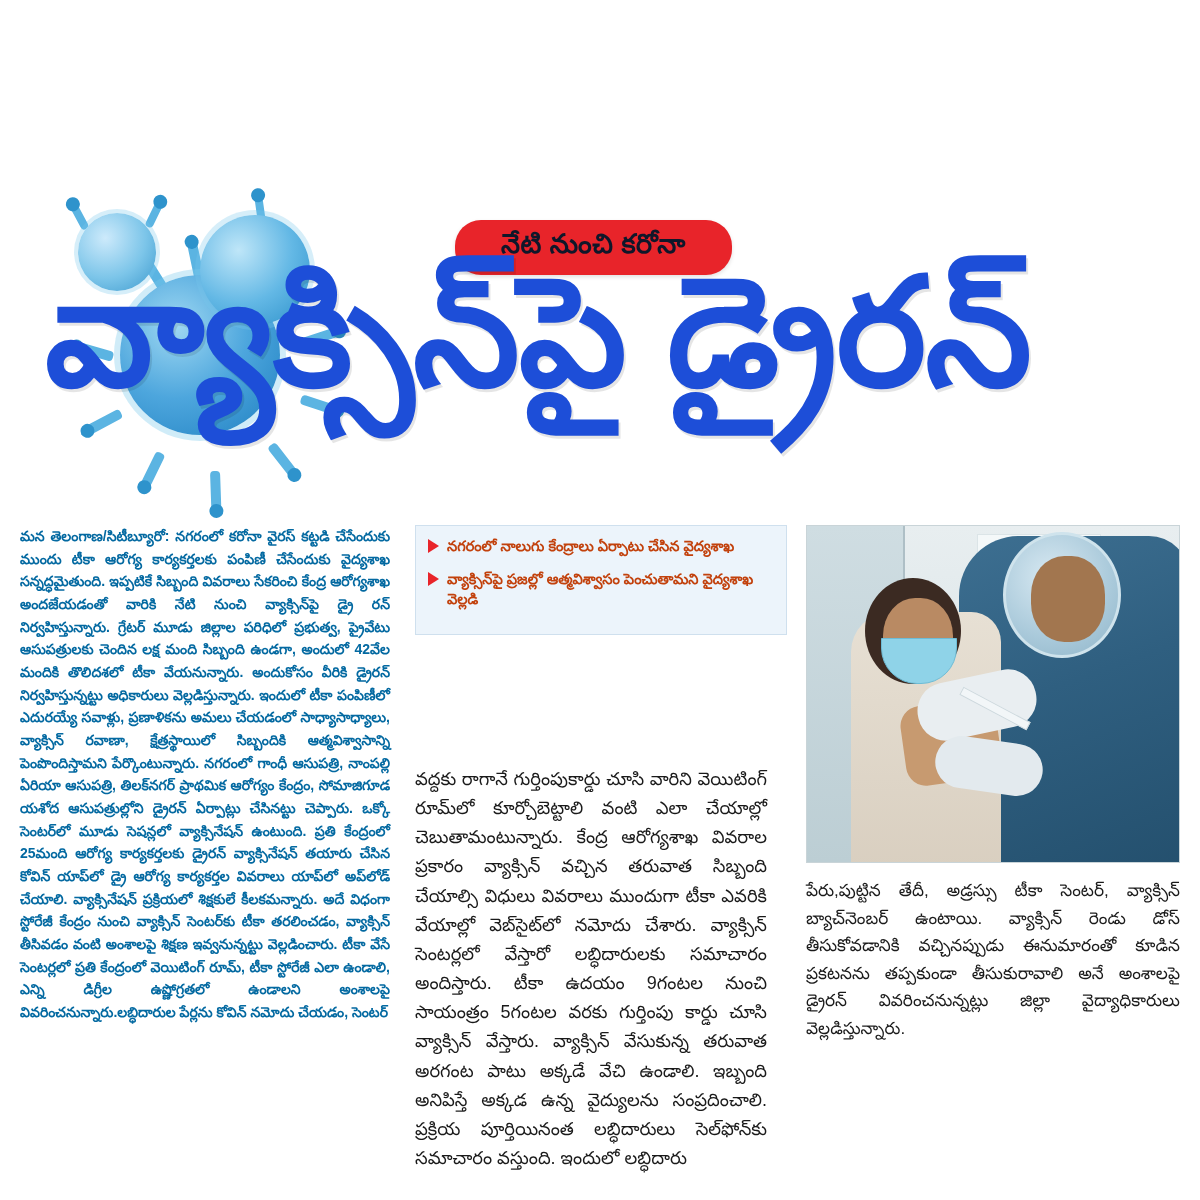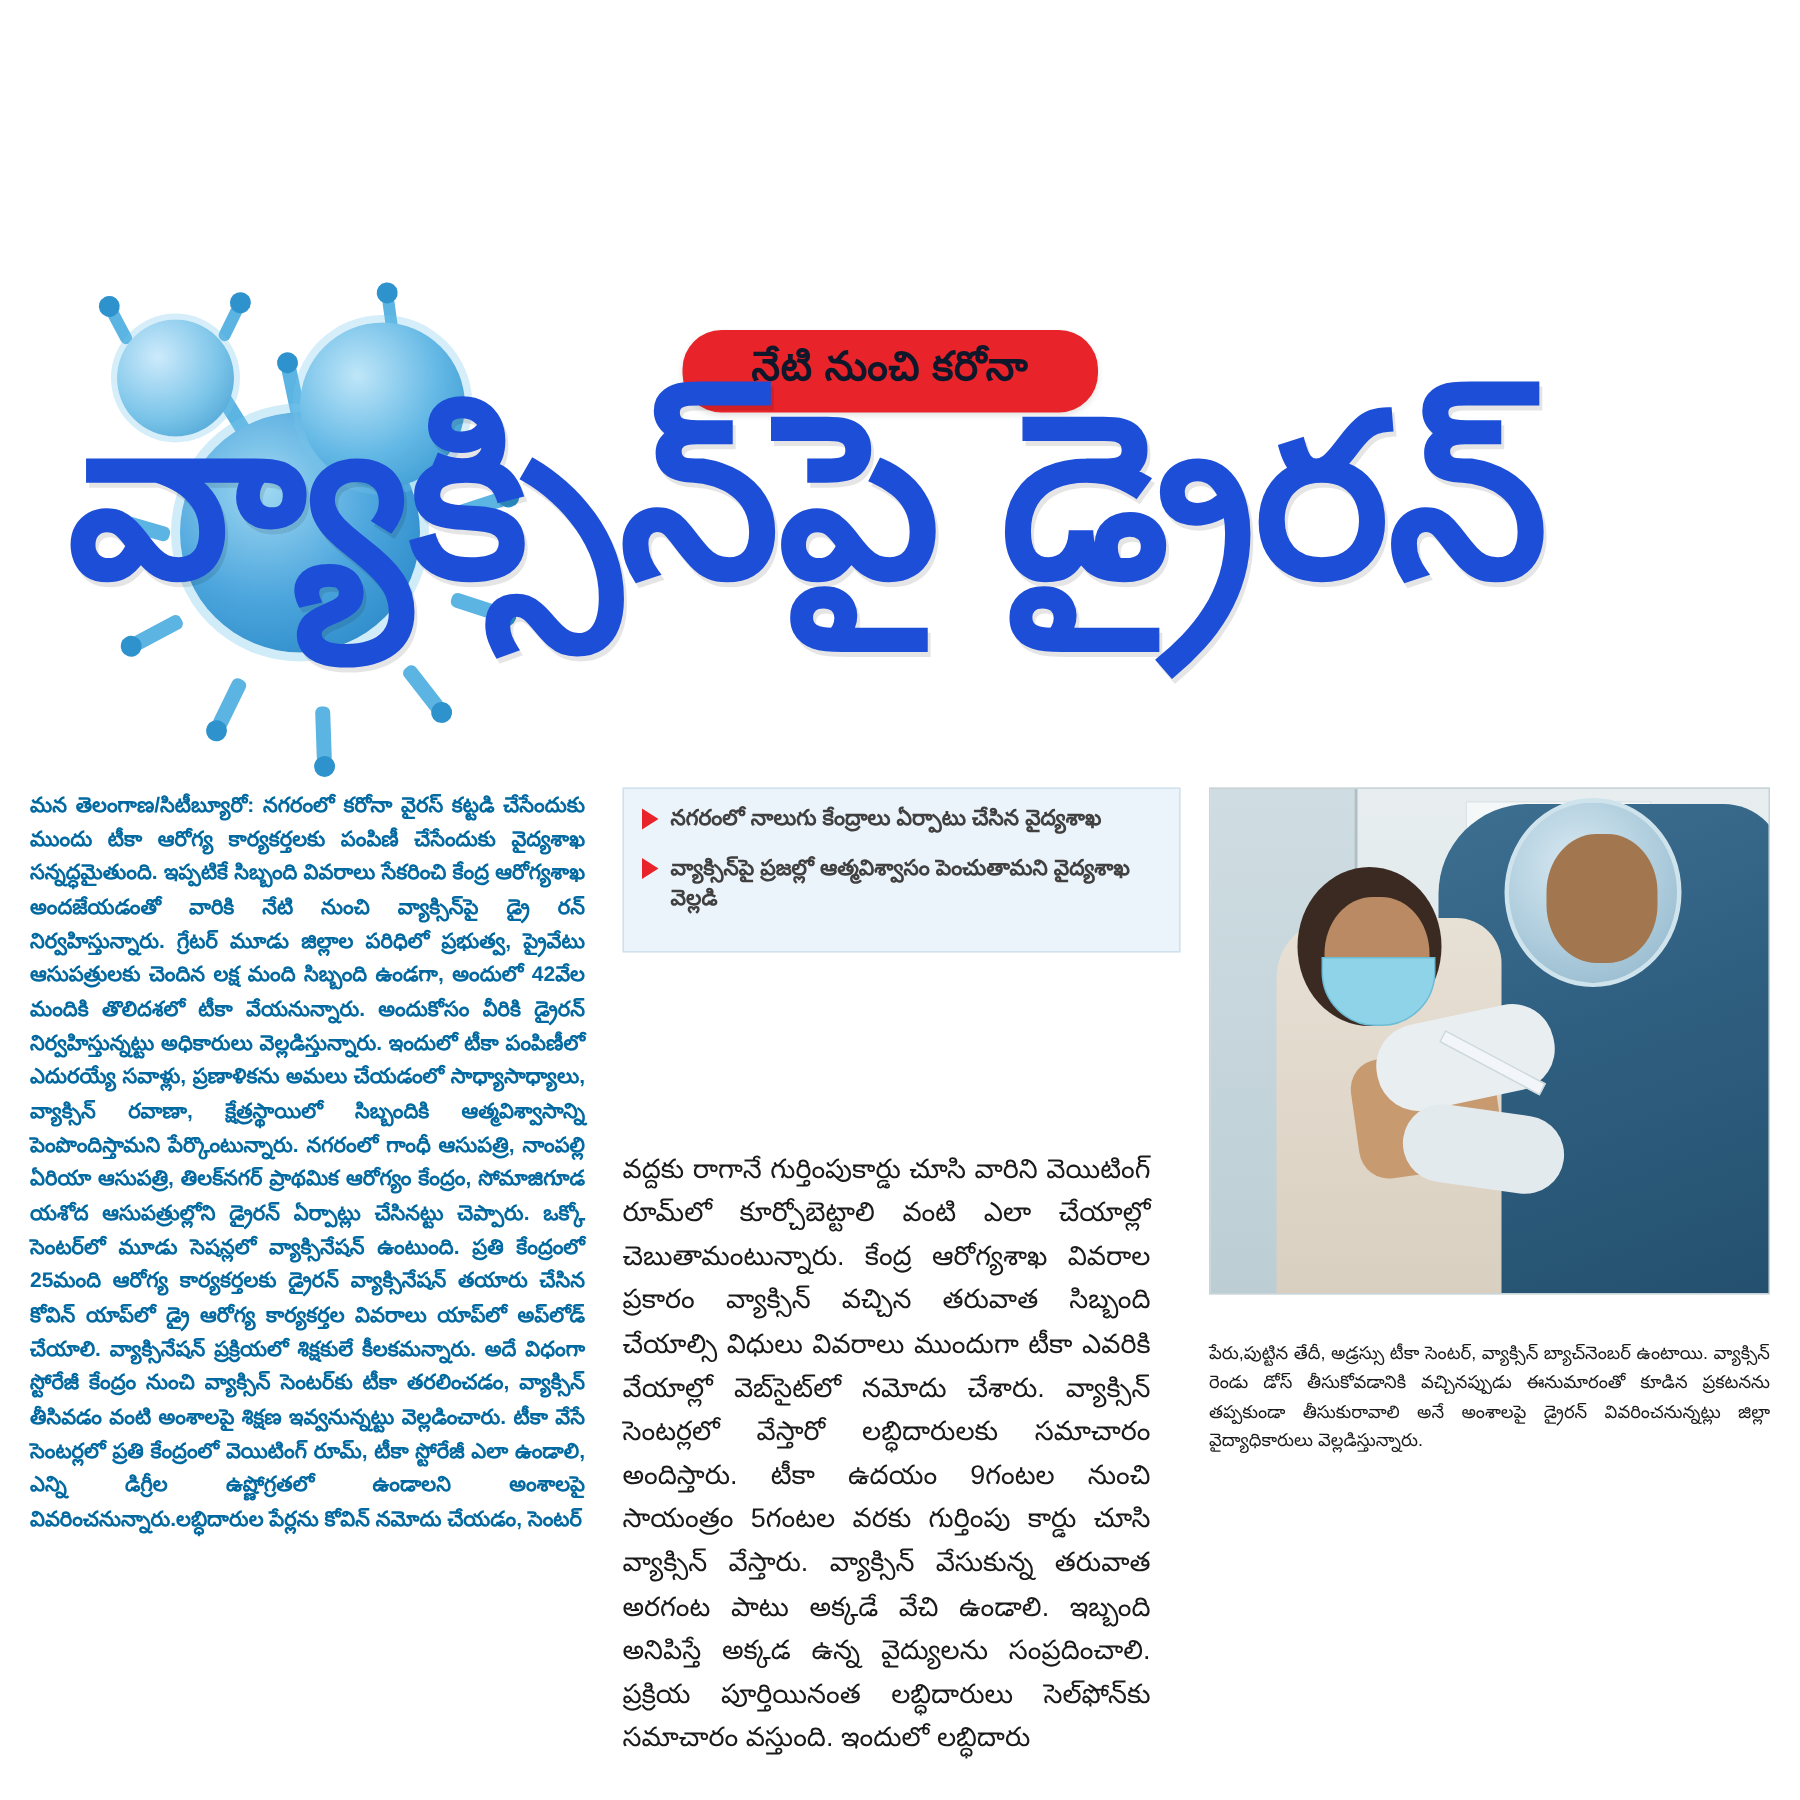--- a/index.html
+++ b/index.html
@@ -153,21 +153,21 @@
     margin-top: 3px;
     width: 0; height: 0;
     border-top: 7px solid transparent;
     border-bottom: 7px solid transparent;
     border-left: 11px solid #e8242a;
   }
   .hl-text {
     font-size: 14.5px;
     line-height: 1.42;
     font-weight: bold;
-    color: #404040;
+    color: #c2410c;
   }
 
   .col-2-text {
     position: absolute;
     left: 395px;
     width: 352px;
     top: 240px;
     font-size: 18px;
     line-height: 1.62;
     text-align: justify;
@@ -293,23 +293,23 @@
     left: 150px; top: 178px;
     width: 74px; height: 7px;
     background: #f2f6f8;
     transform: rotate(28deg);
     border: 1px solid #cdd8dd;
   }
 
   .caption {
     position: absolute;
     left: 786px;
-    top: 368px;
+    top: 352px;
     width: 374px;
-    font-size: 12px;
+    font-size: 17px;
     line-height: 1.62;
     text-align: justify;
   }
   .caption p { margin: 0 0 6px 0; }
 </style>
 </head>
 <body>
 
 <div class="page">
 

